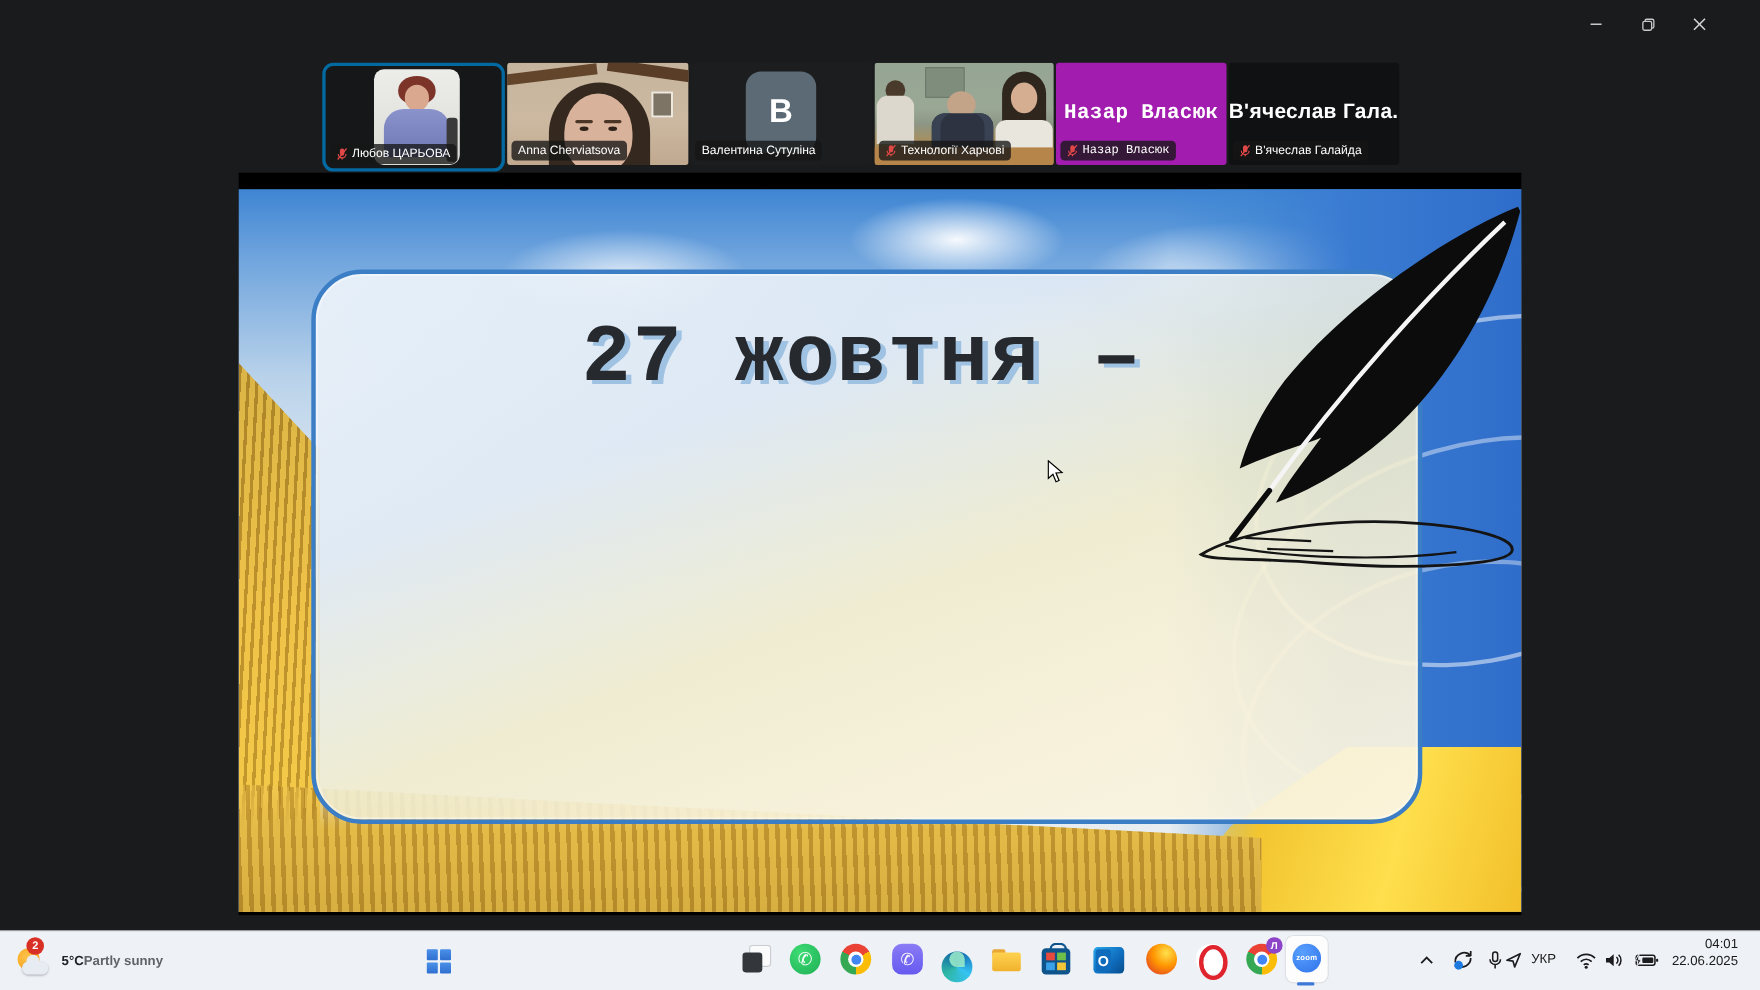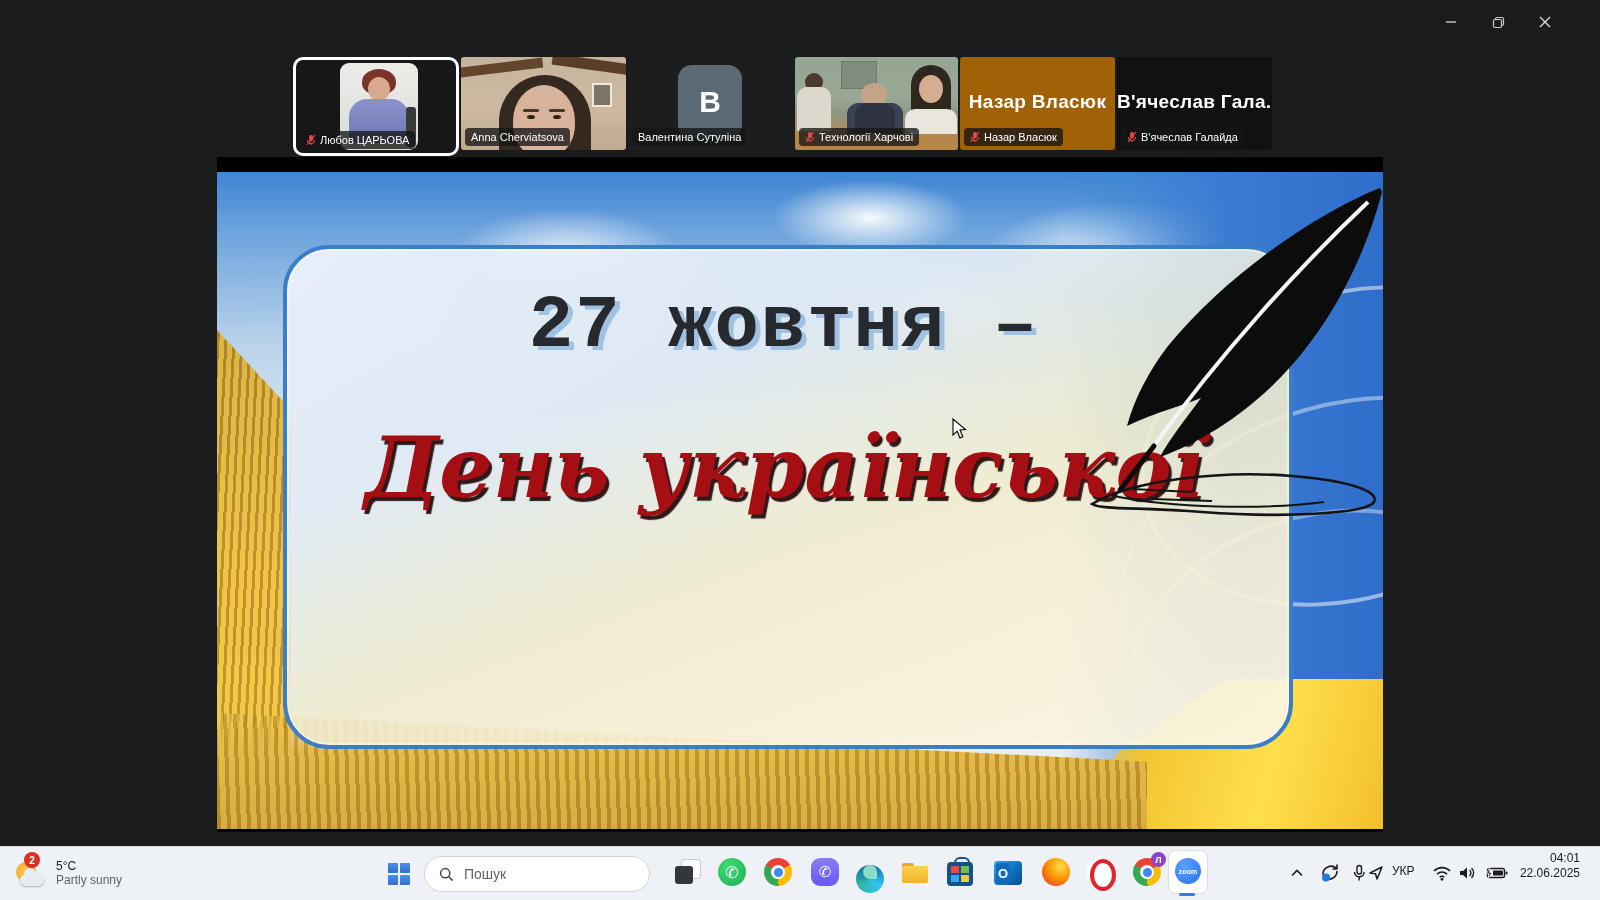--- a/index.html
+++ b/index.html
@@ -7,21 +7,21 @@
     width:1600px;height:900px;position:relative;overflow:hidden;
     background:#1a1b1d;
     font-family:"Liberation Sans",sans-serif;
     -webkit-font-smoothing:antialiased;
   }
   
   .winctl{position:absolute;top:10px;width:30px;height:24px;display:flex;align-items:center;justify-content:center;cursor:default;}
   .winctl svg{display:block;}
   
   .tile{position:absolute;top:57px;height:93px;background:#161719;overflow:hidden;border-radius:3px;}
-  .tile.active{border:3px solid #ffffff;border-radius:10px;}
+  .tile.active{border:3px solid #0369a1;border-radius:10px;}
   .plabel{
     position:absolute;left:4px;bottom:4px;height:18px;z-index:5;
     background:rgba(22,22,22,0.78);border-radius:4px;padding:0 6px;
     display:flex;align-items:center;gap:4px;font-size:11px;color:#fff;white-space:nowrap;
   }
   .bigname{
     position:absolute;left:0;right:0;top:34px;text-align:center;z-index:4;
     color:#fff;font-size:19px;font-weight:700;letter-spacing:0.3px;white-space:nowrap;overflow:hidden;
   }
   
@@ -102,21 +102,21 @@
   .quill{position:absolute;left:845px;top:2px;}
   .cursor{position:absolute;left:735px;top:246px;}
   
   .taskbar{position:absolute;left:0;top:846px;width:1600px;height:54px;background:#eef1f6;border-top:1px solid #d7dade;}
   .weather{position:absolute;left:12px;top:7px;display:flex;align-items:center;gap:8px;cursor:default;}
   .wicon{position:relative;width:36px;height:38px;}
   .wsun{position:absolute;left:4px;top:8px;width:20px;height:20px;border-radius:50%;background:radial-gradient(circle at 40% 40%,#ffc24b,#f59e13);}
   .wcloud{position:absolute;left:8px;top:20px;width:24px;height:12px;border-radius:8px;background:#e7ecf2;box-shadow:0 1px 2px rgba(0,0,0,0.25);}
   .wcloud:before{content:"";position:absolute;left:4px;top:-6px;width:12px;height:12px;border-radius:50%;background:#e7ecf2;}
   .wbadge{position:absolute;left:12px;top:-2px;width:16px;height:16px;border-radius:50%;background:#d93025;color:#fff;font-size:10px;font-weight:700;display:flex;align-items:center;justify-content:center;z-index:2;}
-  .wtext{display:flex;flex-direction:column;line-height:14px;}
+  .wtext{display:flex;line-height:14px;font-weight:bold;}
   .wtemp{font-size:12px;color:#202124;}
   .wcond{font-size:12px;color:#5f6368;}
   .start{position:absolute;left:388px;top:16px;width:22px;height:22px;display:grid;grid-template-columns:10px 10px;grid-template-rows:10px 10px;gap:2px;cursor:pointer;}
   .start div{background:linear-gradient(180deg,#4a90e8,#2f6fd0);border-radius:1px;}
   .search{position:absolute;left:424px;top:9px;width:226px;height:36px;border-radius:18px;background:#fff;border:1px solid #d0d4d9;display:flex;align-items:center;gap:10px;padding-left:14px;box-sizing:border-box;cursor:text;}
   .search-text{font-size:14px;color:#5f6368;}
   .app{position:absolute;top:858px;width:30px;height:30px;cursor:pointer;}
   
   .tv-back{position:absolute;left:7px;top:1px;width:18px;height:18px;background:#fbfbfb;border:1px solid #c9cdd2;border-radius:3px;}
   .tv-front{position:absolute;left:1px;top:8px;width:18px;height:18px;background:#33373c;border-radius:3px;}
@@ -232,21 +232,21 @@
     <svg width="10" height="12" viewBox="0 0 10 12">
       <rect x="3" y="1" width="4" height="6.5" rx="2" fill="#e04848"></rect>
       <path d="M1.5 6 a3.5 3.5 0 0 0 7 0" fill="none" stroke="#e04848" stroke-width="1.1"></path>
       <line x1="5" y1="9.5" x2="5" y2="11" stroke="#e04848" stroke-width="1.1"></line>
       <line x1="1" y1="11" x2="9" y2="1" stroke="#e04848" stroke-width="1.2"></line>
     </svg>
     <span>Технології Харчові</span>
   </div>
 </div>
 
-<div class="tile" style="left:960px;width:155px;background:#a16207;">
+<div class="tile" style="left:960px;width:155px;background:#a21caf;font-family:Liberation Mono, monospace;">
   <div class="bigname">Назар Власюк</div>
   <div class="plabel">
     <svg width="10" height="12" viewBox="0 0 10 12">
       <rect x="3" y="1" width="4" height="6.5" rx="2" fill="#e04848"></rect>
       <path d="M1.5 6 a3.5 3.5 0 0 0 7 0" fill="none" stroke="#e04848" stroke-width="1.1"></path>
       <line x1="5" y1="9.5" x2="5" y2="11" stroke="#e04848" stroke-width="1.1"></line>
       <line x1="1" y1="11" x2="9" y2="1" stroke="#e04848" stroke-width="1.2"></line>
     </svg>
     <span>Назар Власюк</span>
   </div>
@@ -277,21 +277,20 @@
     <div class="wheat-left"></div>
     <div class="wheat-bottom"></div>
     <div class="note bar" style="left:452px;top:300px;opacity:.28;"></div>
     <div class="note head" style="left:436px;top:400px;opacity:.28;"></div>
     <div class="note bar" style="left:700px;top:360px;opacity:.3;"></div>
     <div class="note head" style="left:684px;top:462px;opacity:.3;"></div>
     <div class="note bar" style="left:962px;top:210px;opacity:.35;"></div>
     <div class="note head" style="left:946px;top:312px;opacity:.35;"></div>
     <div class="panel"></div>
     <div class="slide-line1">27 жовтня –</div>
-    <div class="slide-line2">День української</div>
     <svg class="quill" width="340" height="350" viewBox="0 0 340 350">
       <path d="M318 14 C 262 36, 168 96, 106 172 C 86 198, 72 226, 65 252 C 95 238, 119 232, 139 224 C 122 247, 107 266, 98 283 C 135 270, 177 244, 211 211 C 266 158, 303 84, 320 18 Z" fill="#0c0c0c"></path>
       <path d="M306 28 C 238 92, 158 180, 92 272" stroke="#f5f5f5" stroke-width="4" fill="none"></path>
       <path d="M92 272 L 58 316" stroke="#0c0c0c" stroke-width="5" stroke-linecap="round"></path>
       <path d="M30 330 C 70 306, 160 296, 230 302 C 290 307, 318 318, 312 328 C 304 340, 220 344, 140 338 C 80 333, 40 336, 30 330 Z" fill="none" stroke="#141414" stroke-width="2.6"></path>
       <path d="M52 322 C 110 334, 200 336, 262 328" fill="none" stroke="#141414" stroke-width="2"></path>
       <path d="M70 315 L 130 318 M90 325 L 150 327" stroke="#141414" stroke-width="2"></path>
     </svg>
     <svg class="cursor" width="15" height="22" viewBox="0 0 15 22">
       <path d="M1 1 L1 17 L5.2 13.2 L8 20 L10.8 18.8 L8 12 L13.5 11.6 Z" fill="#fff" stroke="#000" stroke-width="1.1"></path>
@@ -312,27 +311,20 @@
     </div>
   </div>
 
   <div class="start">
     <div></div>
       <div></div>
       <div></div>
       <div></div>
   </div>
 
-  <div class="search">
-    <svg width="15" height="15" viewBox="0 0 15 15">
-      <circle cx="6.2" cy="6.2" r="4.6" fill="none" stroke="#444" stroke-width="1.5"></circle>
-      <line x1="9.8" y1="9.8" x2="13.6" y2="13.6" stroke="#444" stroke-width="1.5"></line>
-    </svg>
-    <span class="search-text">Пошук</span>
-  </div>
 </div>
 
 <div class="app" style="left:674px;">
   <div style="position:relative;width:30px;height:30px;">
     <div class="tv-back"></div>
     <div class="tv-front"></div>
   </div>
 </div>
 <div class="app" style="left:718px;">
   <div class="circle-icon whatsapp">✆</div>

